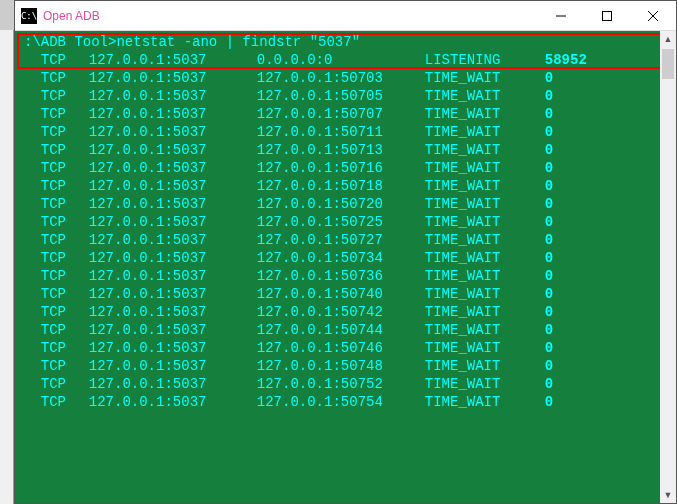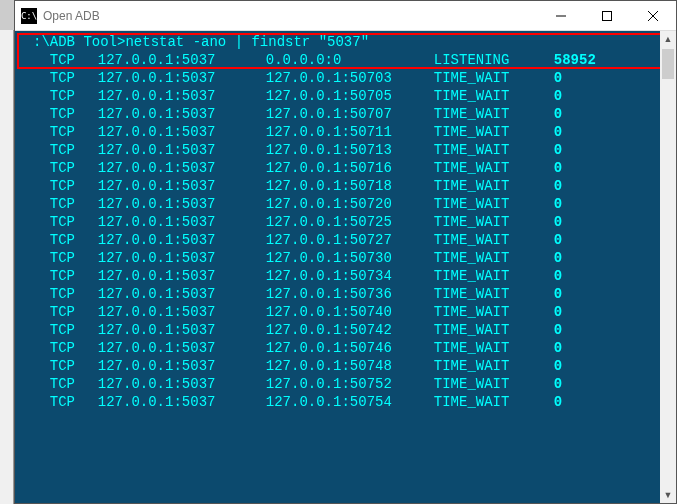--- a/index.html
+++ b/index.html
@@ -50,46 +50,46 @@
       font-size: 9px;
       color: #fff;
       display: inline-flex;
       align-items: center;
       justify-content: center;
       font-family: monospace;
     }
     .titlebar-title {
       flex: 1;
       font-size: 12px;
-      color: #737373;
+      color: #ec4899;
     }
     .titlebar-buttons {
       display: flex;
       height: 100%;
     }
     .titlebar-btn {
       width: 46px;
       height: 100%;
       display: flex;
       align-items: center;
       justify-content: center;
       font-family: "Segoe UI Symbol", sans-serif;
       font-size: 10px;
       color: #000;
     }
     .terminal {
       flex: 1;
-      background: #0c4a6e;
+      background: #15803d;
       font-family: "NSimSun", "SimSun", "Courier New", monospace;
       font-size: 14px;
       line-height: 18px;
       color: #00ffff;
       overflow: hidden;
       position: relative;
-      padding: 2px 4px 2px 18px;
+      padding: 2px 4px 2px 9px;
     }
     .highlight-box {
       position: absolute;
       left: 2px;
       top: 2px;
       right: 14px;
       height: 36px;
       border: 2px solid #ff0000;
       pointer-events: none;
     }
@@ -169,25 +169,25 @@
         <div class="term-row">  <span class="col-proto">TCP</span><span class="col-local">127.0.0.1:5037</span><span class="col-foreign">127.0.0.1:50703</span><span class="col-state">TIME_WAIT</span><span class="col-pid">0</span></div>
         <div class="term-row">  <span class="col-proto">TCP</span><span class="col-local">127.0.0.1:5037</span><span class="col-foreign">127.0.0.1:50705</span><span class="col-state">TIME_WAIT</span><span class="col-pid">0</span></div>
         <div class="term-row">  <span class="col-proto">TCP</span><span class="col-local">127.0.0.1:5037</span><span class="col-foreign">127.0.0.1:50707</span><span class="col-state">TIME_WAIT</span><span class="col-pid">0</span></div>
         <div class="term-row">  <span class="col-proto">TCP</span><span class="col-local">127.0.0.1:5037</span><span class="col-foreign">127.0.0.1:50711</span><span class="col-state">TIME_WAIT</span><span class="col-pid">0</span></div>
         <div class="term-row">  <span class="col-proto">TCP</span><span class="col-local">127.0.0.1:5037</span><span class="col-foreign">127.0.0.1:50713</span><span class="col-state">TIME_WAIT</span><span class="col-pid">0</span></div>
         <div class="term-row">  <span class="col-proto">TCP</span><span class="col-local">127.0.0.1:5037</span><span class="col-foreign">127.0.0.1:50716</span><span class="col-state">TIME_WAIT</span><span class="col-pid">0</span></div>
         <div class="term-row">  <span class="col-proto">TCP</span><span class="col-local">127.0.0.1:5037</span><span class="col-foreign">127.0.0.1:50718</span><span class="col-state">TIME_WAIT</span><span class="col-pid">0</span></div>
         <div class="term-row">  <span class="col-proto">TCP</span><span class="col-local">127.0.0.1:5037</span><span class="col-foreign">127.0.0.1:50720</span><span class="col-state">TIME_WAIT</span><span class="col-pid">0</span></div>
         <div class="term-row">  <span class="col-proto">TCP</span><span class="col-local">127.0.0.1:5037</span><span class="col-foreign">127.0.0.1:50725</span><span class="col-state">TIME_WAIT</span><span class="col-pid">0</span></div>
         <div class="term-row">  <span class="col-proto">TCP</span><span class="col-local">127.0.0.1:5037</span><span class="col-foreign">127.0.0.1:50727</span><span class="col-state">TIME_WAIT</span><span class="col-pid">0</span></div>
-        <div class="term-row">  <span class="col-proto">TCP</span><span class="col-local">127.0.0.1:5037</span><span class="col-foreign">127.0.0.1:50730</span><span class="col-state">TIME_WAIT</span><span class="col-pid">0</span></div>
         <div class="term-row">  <span class="col-proto">TCP</span><span class="col-local">127.0.0.1:5037</span><span class="col-foreign">127.0.0.1:50734</span><span class="col-state">TIME_WAIT</span><span class="col-pid">0</span></div>
         <div class="term-row">  <span class="col-proto">TCP</span><span class="col-local">127.0.0.1:5037</span><span class="col-foreign">127.0.0.1:50736</span><span class="col-state">TIME_WAIT</span><span class="col-pid">0</span></div>
         <div class="term-row">  <span class="col-proto">TCP</span><span class="col-local">127.0.0.1:5037</span><span class="col-foreign">127.0.0.1:50740</span><span class="col-state">TIME_WAIT</span><span class="col-pid">0</span></div>
         <div class="term-row">  <span class="col-proto">TCP</span><span class="col-local">127.0.0.1:5037</span><span class="col-foreign">127.0.0.1:50742</span><span class="col-state">TIME_WAIT</span><span class="col-pid">0</span></div>
+        <div class="term-row">  <span class="col-proto">TCP</span><span class="col-local">127.0.0.1:5037</span><span class="col-foreign">127.0.0.1:50744</span><span class="col-state">TIME_WAIT</span><span class="col-pid">0</span></div>
         <div class="term-row">  <span class="col-proto">TCP</span><span class="col-local">127.0.0.1:5037</span><span class="col-foreign">127.0.0.1:50746</span><span class="col-state">TIME_WAIT</span><span class="col-pid">0</span></div>
         <div class="term-row">  <span class="col-proto">TCP</span><span class="col-local">127.0.0.1:5037</span><span class="col-foreign">127.0.0.1:50748</span><span class="col-state">TIME_WAIT</span><span class="col-pid">0</span></div>
         <div class="term-row">  <span class="col-proto">TCP</span><span class="col-local">127.0.0.1:5037</span><span class="col-foreign">127.0.0.1:50752</span><span class="col-state">TIME_WAIT</span><span class="col-pid">0</span></div>
         <div class="term-row">  <span class="col-proto">TCP</span><span class="col-local">127.0.0.1:5037</span><span class="col-foreign">127.0.0.1:50754</span><span class="col-state">TIME_WAIT</span><span class="col-pid">0</span></div>
       </div>
     <div class="highlight-box"></div>
   </div>
 
   <div class="scrollbar-track">
     <div class="scroll-arrow up">▲</div>

